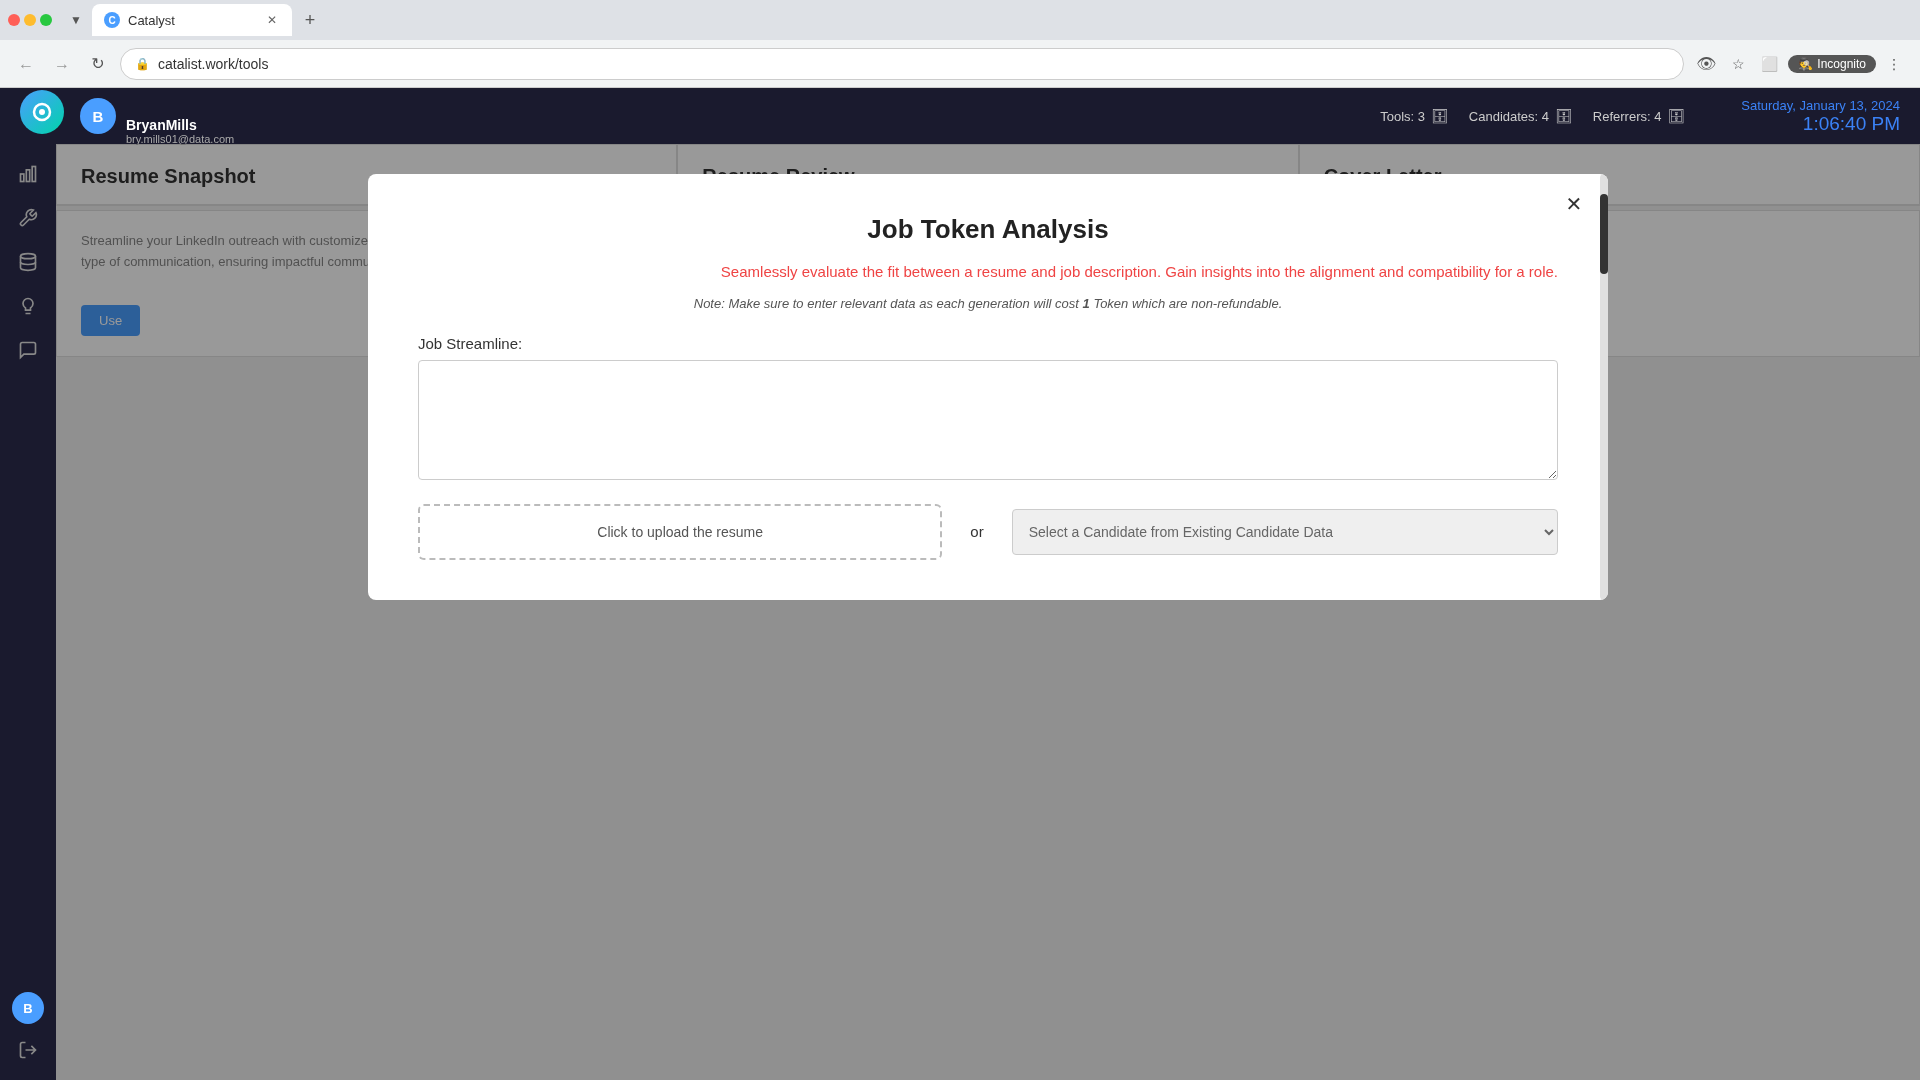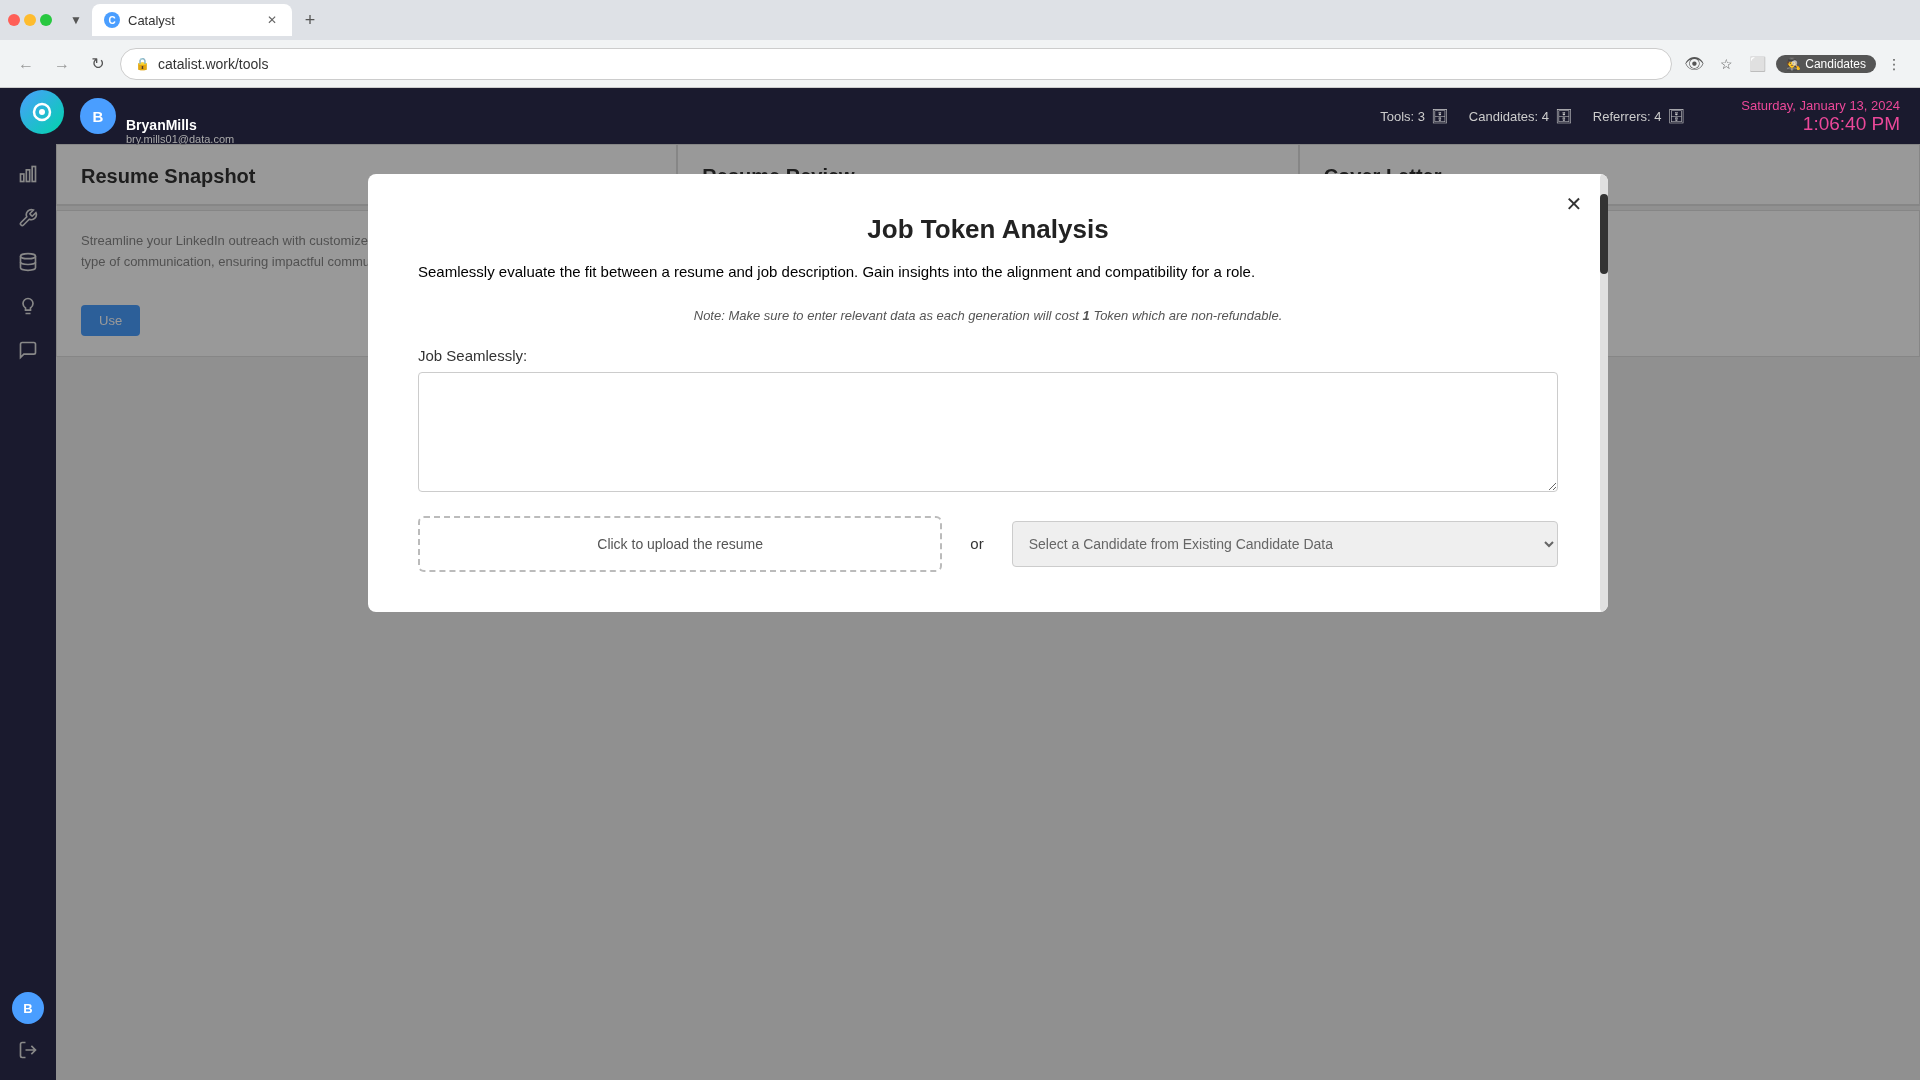--- a/index.html
+++ b/index.html
@@ -33,36 +33,36 @@
 
     
     .app-header { background: #1a1a2e; height: 56px; display: flex; align-items: center; padding: 0 20px; gap: 16px; }
     .header-user { display: flex; align-items: center; gap: 10px; }
     .header-avatar { width: 36px; height: 36px; background: #4a9eff; border-radius: 50%; display: flex; align-items: center; justify-content: center; color: white; font-weight: bold; font-size: 15px; }
     .header-user-info { color: #fff; margin-top: 29px; }
     .header-username { font-size: 14px; font-weight: 600; }
     .header-email { font-size: 11px; color: #aaa; }
     .header-stats { margin-left: auto; display: flex; align-items: center; gap: 20px; color: #ccc; font-size: 13px; }
     .header-stat { display: flex; align-items: center; gap: 6px; }
-    .header-datetime { color: #ec4899; font-size: 13px; text-align: right; margin-left: 40px; }
+    .header-datetime { color: #3b82f6; font-size: 13px; text-align: right; margin-left: 40px; }
     .datetime-date { font-size: 13px; }
     .datetime-time { font-size: 19px; }
 
     
     .tools-grid { display: grid; grid-template-columns: repeat(3, 1fr); gap: 0; padding: 0; }
     .tool-card { background: #fff; border: 1px solid #e0e0e0; padding: 0; }
     .tool-card-header { padding: 20px 24px 16px; border-bottom: 1px solid #e0e0e0; }
     .tool-card-title { font-size: 20px; font-weight: 600; color: #333; }
 
     
     .modal-overlay { position: absolute; top: 0; left: 0; right: 0; bottom: 0; background: rgba(0,0,0,0.4); display: flex; align-items: flex-start; justify-content: center; padding-top: 30px; z-index: 100; }
     .modal { background: #fff; border-radius: 8px; width: 1240px; max-height: 460px; overflow: hidden; position: relative; padding: 40px 50px 40px; }
     .modal-close { position: absolute; top: 16px; right: 20px; width: 28px; height: 28px; display: flex; align-items: center; justify-content: center; cursor: pointer; font-size: 20px; color: #333; border-radius: 4px; }
     .modal-title { font-size: 26px; font-weight: 600; color: #222; text-align: center; margin-bottom: 16px; }
-    .modal-subtitle { font-size: 15px; color: #000000; text-align: left; margin-bottom: 24px; line-height: 1.5; }
+    .modal-subtitle { font-size: 15px; color: #ef4444; text-align: right; margin-bottom: 12px; line-height: 1.5; }
     .modal-note { font-size: 13px; color: #555; text-align: center; margin-bottom: 24px; font-style: italic; }
     .modal-note strong { font-weight: 700; }
     .form-label { font-size: 15px; color: #333; margin-bottom: 8px; display: block; }
     .form-textarea { width: 100%; height: 120px; border: 1px solid #ccc; border-radius: 4px; padding: 10px 12px; font-size: 14px; resize: vertical; outline: none; font-family: inherit; }
     .upload-section { display: flex; align-items: center; gap: 28px; margin-top: 20px; }
     .upload-box { flex: 1; border: 2px dashed #bbb; border-radius: 6px; height: 56px; display: flex; align-items: center; justify-content: center; cursor: pointer; color: #555; font-size: 14px; }
     .or-text { font-size: 15px; color: #333; font-weight: 500; white-space: nowrap; }
     .candidate-select { flex: 1; height: 46px; border: 1px solid #ccc; border-radius: 4px; padding: 0 12px; font-size: 14px; color: #666; appearance: auto; outline: none; cursor: pointer; }
 
     
@@ -101,21 +101,21 @@
   <div class="address-bar">
     <span class="address-icon">🔒</span>
     <span>catalist.work/tools</span>
   </div>
   <div class="nav-actions">
     <div class="nav-action-btn" style="font-size:16px;">👁</div>
     <div class="nav-action-btn">☆</div>
     <div class="nav-action-btn">⬜</div>
     <div class="incognito-badge">
       <span>🕵</span>
-      <span>Candidates</span>
+      <span>Incognito</span>
     </div>
     <div class="nav-action-btn">⋮</div>
   </div>
 </div>
 
 <div class="app-container">
 
   <div style="position:absolute;left:0;right:0;top:88px;z-index:10;">
     <div class="app-header" style="width:100%;">
       <div class="sidebar-logo" style="width:44px;height:44px;flex-shrink:0;">
@@ -221,21 +221,21 @@
         <div class="modal-scrollbar">
           <div class="modal-scrollbar-thumb"></div>
         </div>
 
         <h2 class="modal-title">Job Token Analysis</h2>
         <p class="modal-subtitle">Seamlessly evaluate the fit between a resume and job description. Gain insights into the alignment and compatibility for a role.</p>
         <p class="modal-note">
           <span>Note: Make sure to enter relevant data as each generation will cost </span><strong>1</strong><span> Token which are non-refundable.</span>
         </p>
 
-        <label class="form-label">Job Seamlessly:</label>
+        <label class="form-label">Job Streamline:</label>
         <textarea class="form-textarea" style=""></textarea>
 
         <div class="upload-section">
           <div class="upload-box">
             <span>Click to upload the resume</span>
           </div>
           <span class="or-text">or</span>
           <select class="candidate-select">
             <option>Select a Candidate from Existing Candidate Data</option>
           </select>

